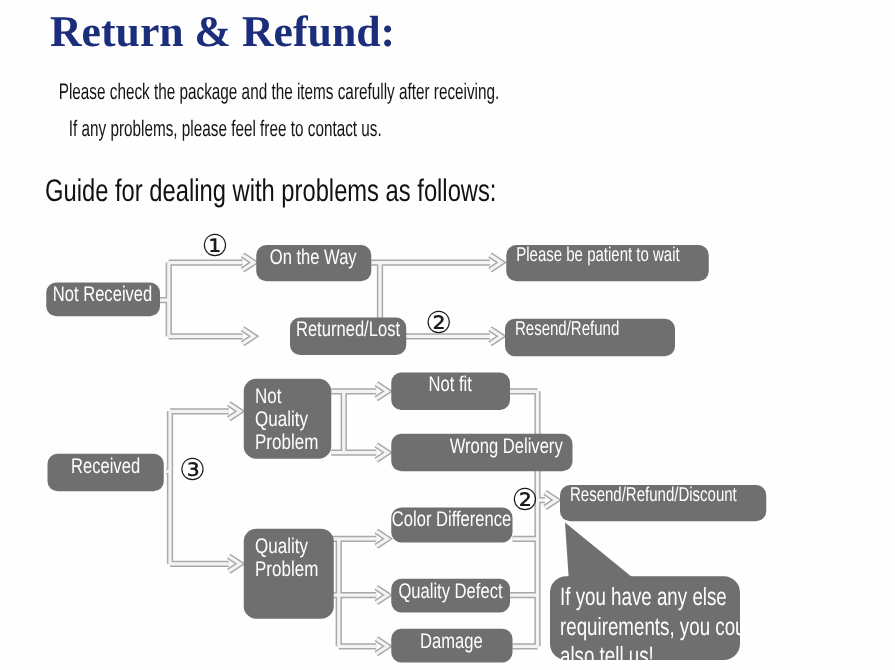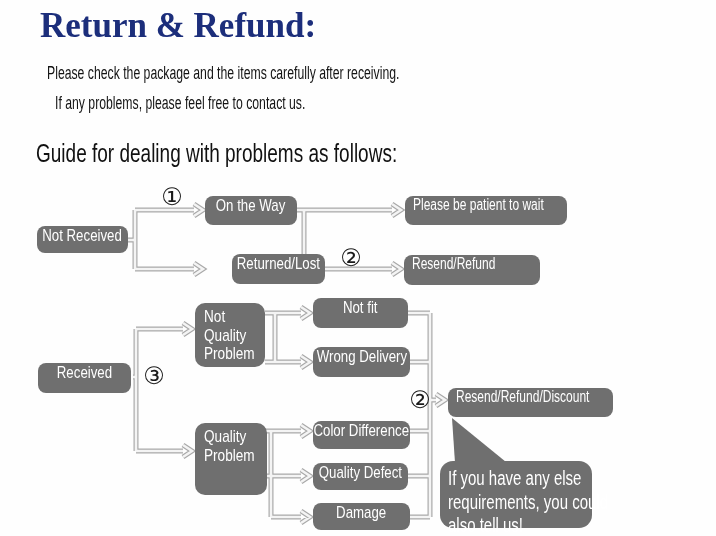--- a/index.html
+++ b/index.html
@@ -123,30 +123,30 @@
   </div>
   <div class="node" style="left:38px;top:363px;width:93px;height:30px;">
     <span class="cxc">Received</span>
   </div>
   <div class="node multi" style="left:195px;top:303px;width:70px;height:64px;">
     <span class="wrap">Not Quality Problem</span>
   </div>
   <div class="node" style="left:313px;top:298px;width:95px;height:30px;">
     <span class="cxc">Not fit</span>
   </div>
-  <div class="node" style="left:313px;top:347px;width:97px;height:30px;">
+  <div class="node" style="left:313px;top:347px;width:107px;height:30px;padding-left:38px;">
     <span class="cxc">Wrong Delivery</span>
   </div>
   <div class="node multi" style="left:195px;top:423px;width:72px;height:72px;">
     <span class="wrap">Quality Problem</span>
   </div>
   <div class="node left" style="left:448px;top:388px;width:165px;height:29px;">
     <span class="cxl">Resend/Refund/Discount</span>
   </div>
-  <div class="node" style="left:313px;top:421px;width:97px;height:28px;">
+  <div class="node" style="left:313px;top:406px;width:97px;height:28px;">
     <span class="cxc">Color Difference</span>
   </div>
   <div class="node" style="left:313px;top:463px;width:95px;height:27px;">
     <span class="cxc">Quality Defect</span>
   </div>
   <div class="node" style="left:313px;top:503px;width:97px;height:27px;">
     <span class="cxc">Damage</span>
   </div>
 
   <div class="bubble">

